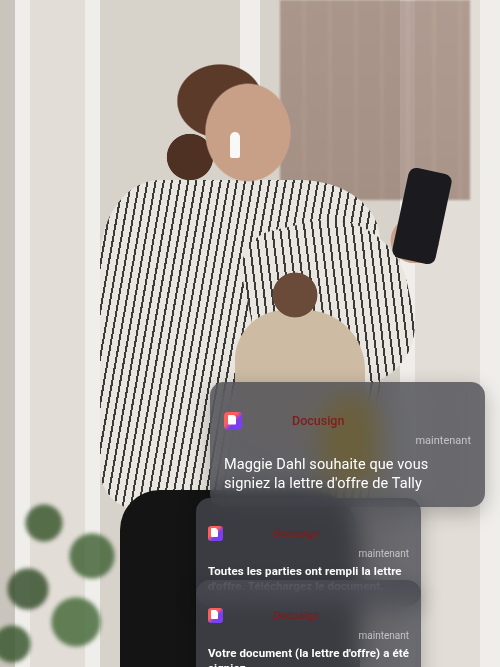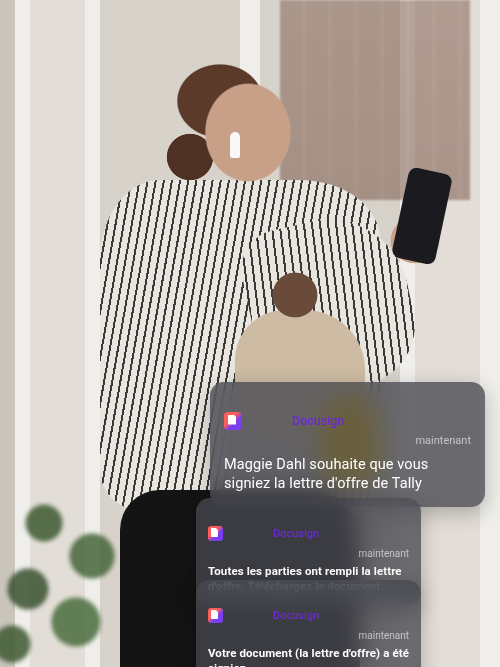--- a/index.html
+++ b/index.html
@@ -130,21 +130,21 @@
   }
   .notif .app-icon::after {
     content: "";
     position: absolute; left: 4px; top: 3px;
     width: 8px; height: 10px;
     background: #fff;
     clip-path: polygon(0 0, 70% 0, 100% 25%, 100% 100%, 0 100%);
     border-radius: 1px;
   }
   .notif .app-name {
-    font-size: 12.5px; font-weight: 500; color: #6d28d9; padding-left: 42px;
+    font-size: 12.5px; font-weight: 500; color: #7f1d1d; padding-left: 42px;
   }
   .notif .time {
     margin-left: auto; font-size: 11px; color: rgba(255,255,255,.6); margin-top: 40px;
   }
   .notif .msg {
     font-size: 14.5px; line-height: 1.32; font-weight: 400;
     letter-spacing: .1px;
   }
   .notif.small { padding: 10px 12px 12px 12px; }
   .notif.small .app-icon { width: 15px; height: 15px; border-radius: 3px; }

